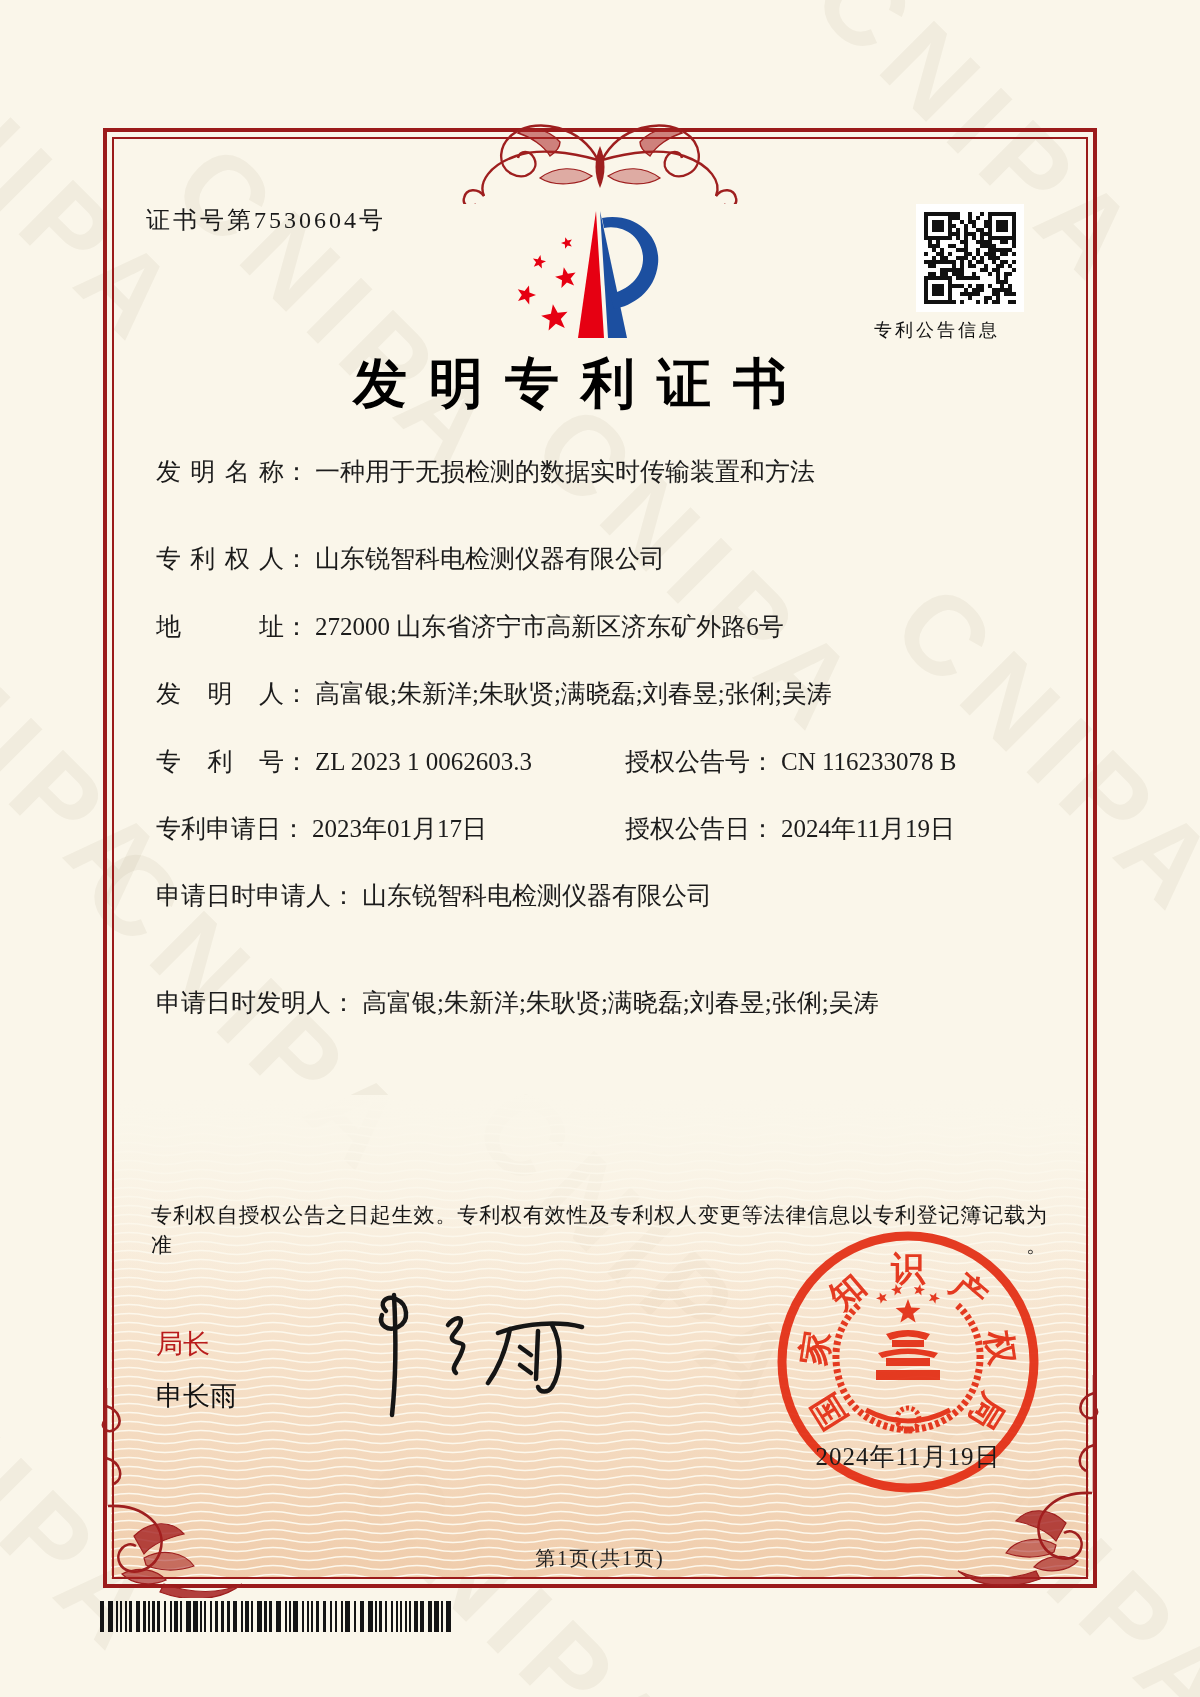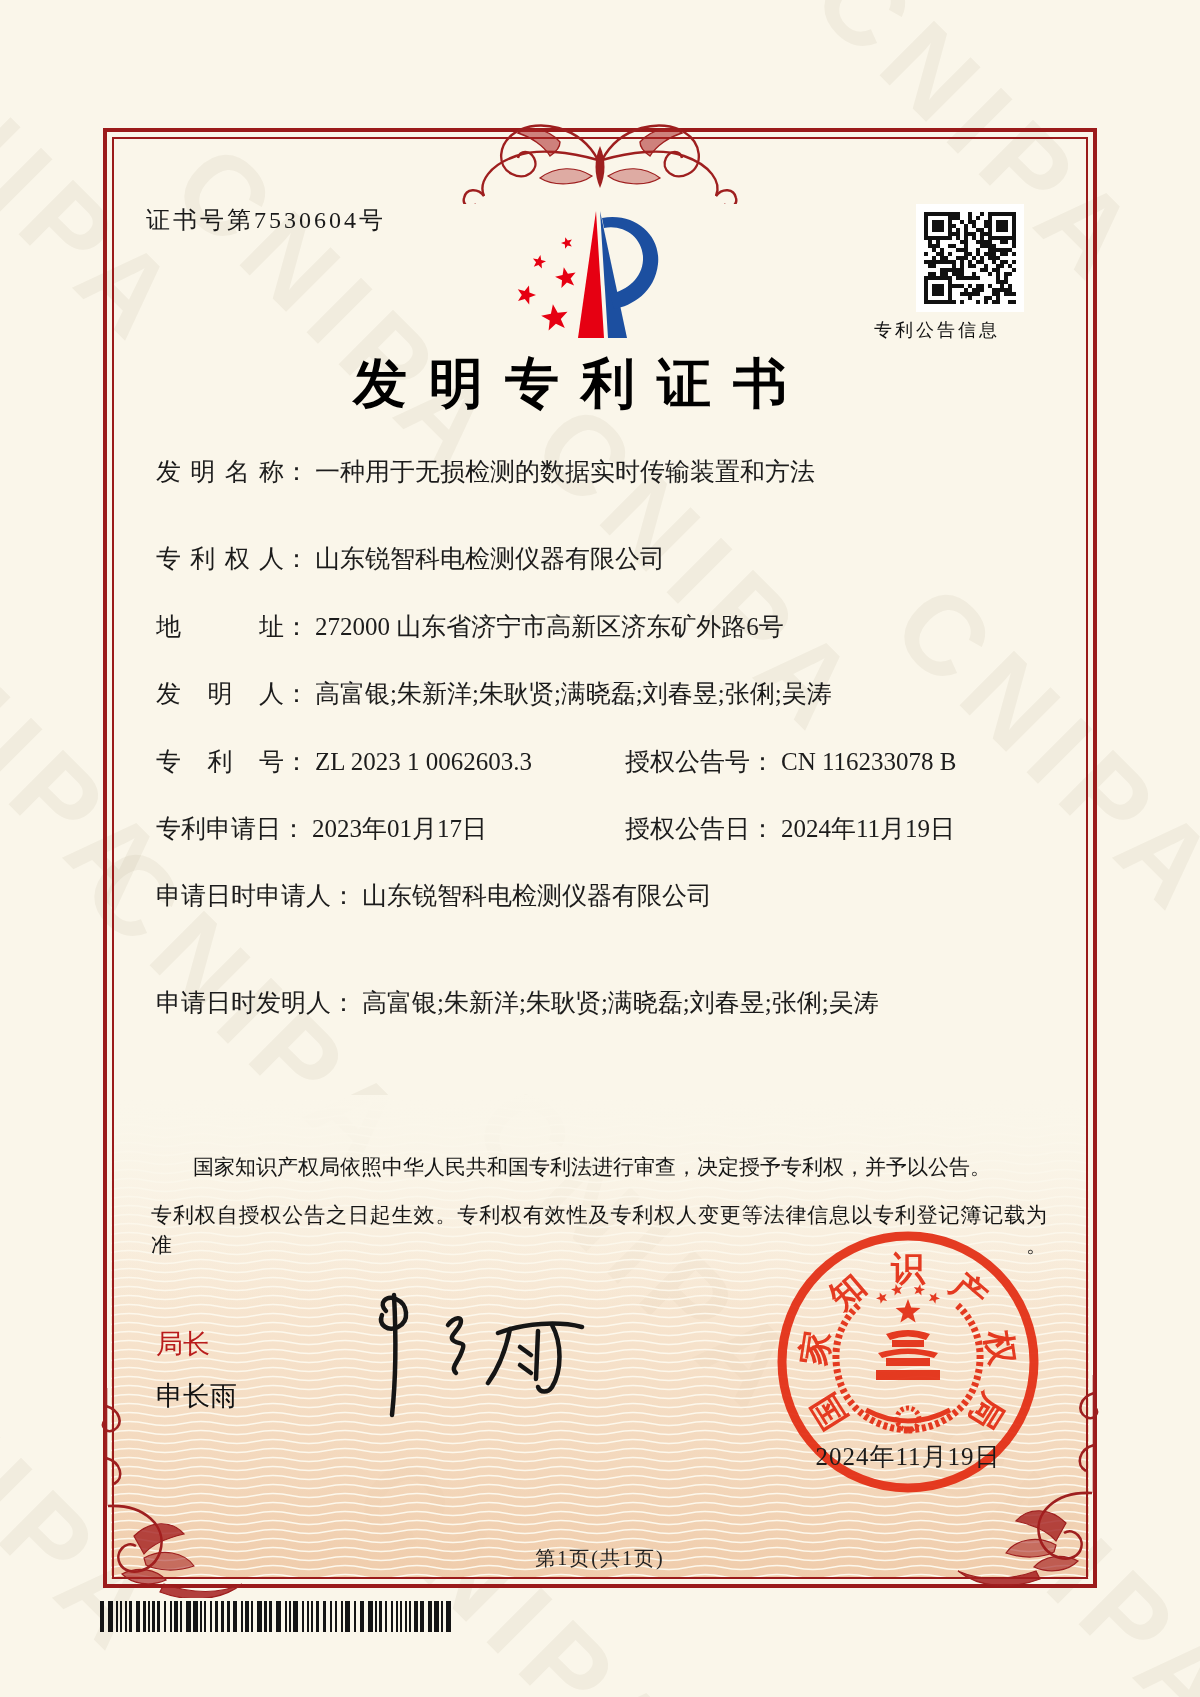--- a/index.html
+++ b/index.html
@@ -379,21 +379,20 @@
     </span>
   </div>
 
   <div class="frow" style="top:879px;">
     <span class="flabel-plain">申请日时申请人</span><span class="fcolon">：</span><span class="fval">山东锐智科电检测仪器有限公司</span>
   </div>
   <div class="frow" style="top:986px;">
     <span class="flabel-plain">申请日时发明人</span><span class="fcolon">：</span><span class="fval">高富银;朱新洋;朱耿贤;满晓磊;刘春昱;张俐;吴涛</span>
   </div>
 
-  <div class="legal-line legal-1">国家知识产权局依照中华人民共和国专利法进行审查，决定授予专利权，并予以公告。</div>
   <div class="legal-line legal-2">专利权自授权公告之日起生效。专利权有效性及专利权人变更等法律信息以专利登记簿记载为准。</div>
 
   <div class="sig-title">局长</div>
   <div class="sig-name">申长雨</div>
 
   <svg class="abs" style="left:290px;top:1283px;" width="310" height="142" viewBox="0 0 310 142">
     <g fill="none" stroke="#151515" stroke-width="4.5" stroke-linecap="round" stroke-linejoin="round">
       <path d="M96,28 C88,20 96,12 106,16 C118,21 120,38 108,44 C98,49 88,42 92,32"></path>
       <path d="M104,12 C106,50 106,95 102,132"></path>
       <path d="M158,42 C164,34 174,32 170,42 C166,50 158,54 164,58 C170,62 176,58 172,68 C168,80 160,84 166,90"></path>

